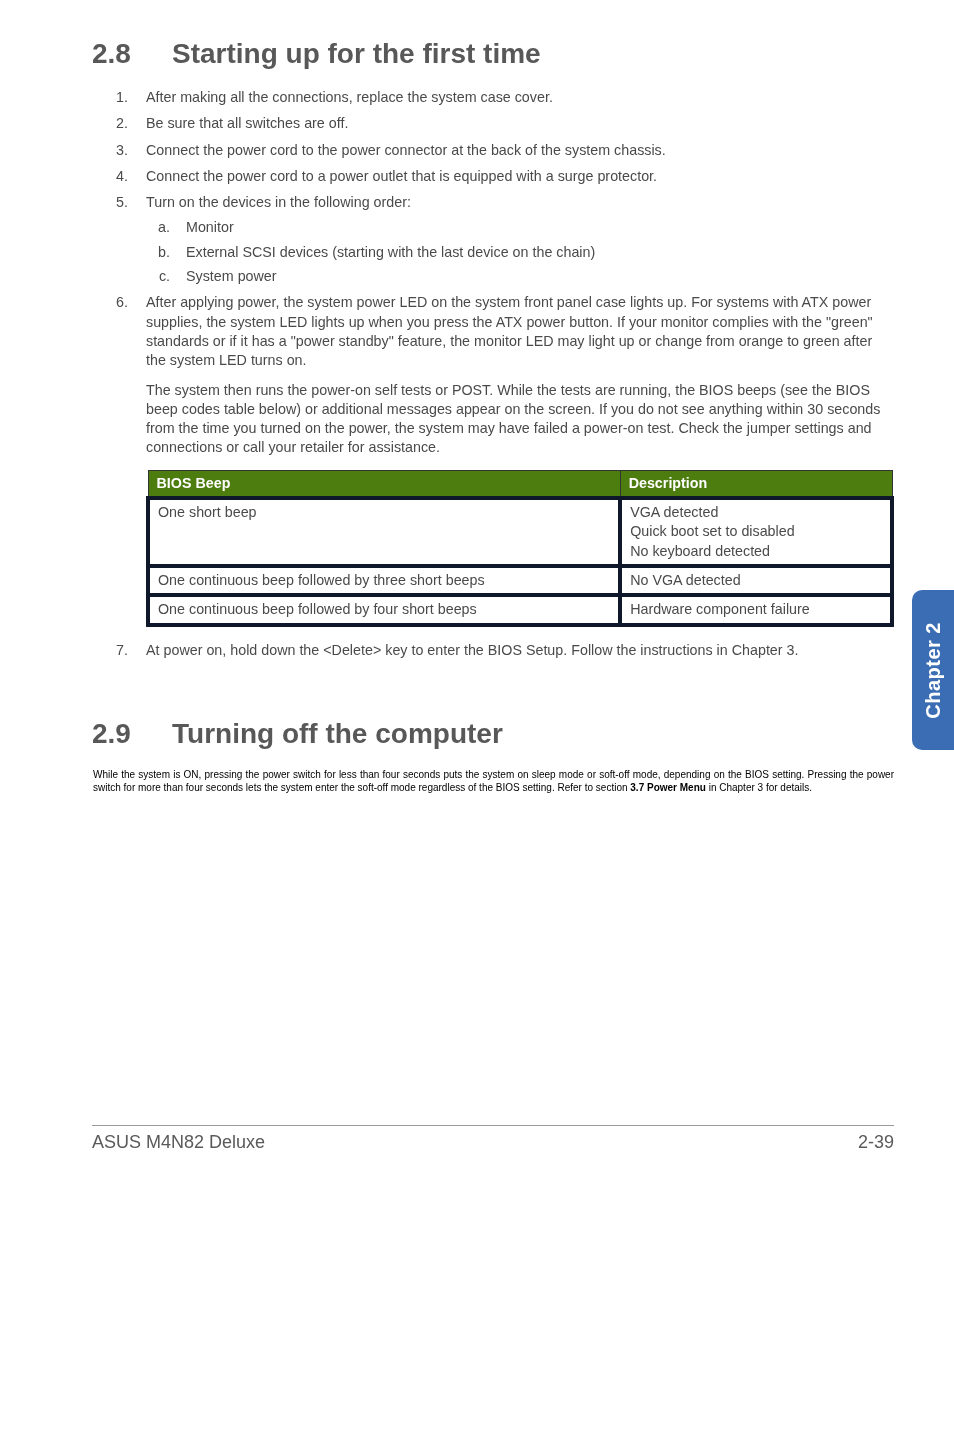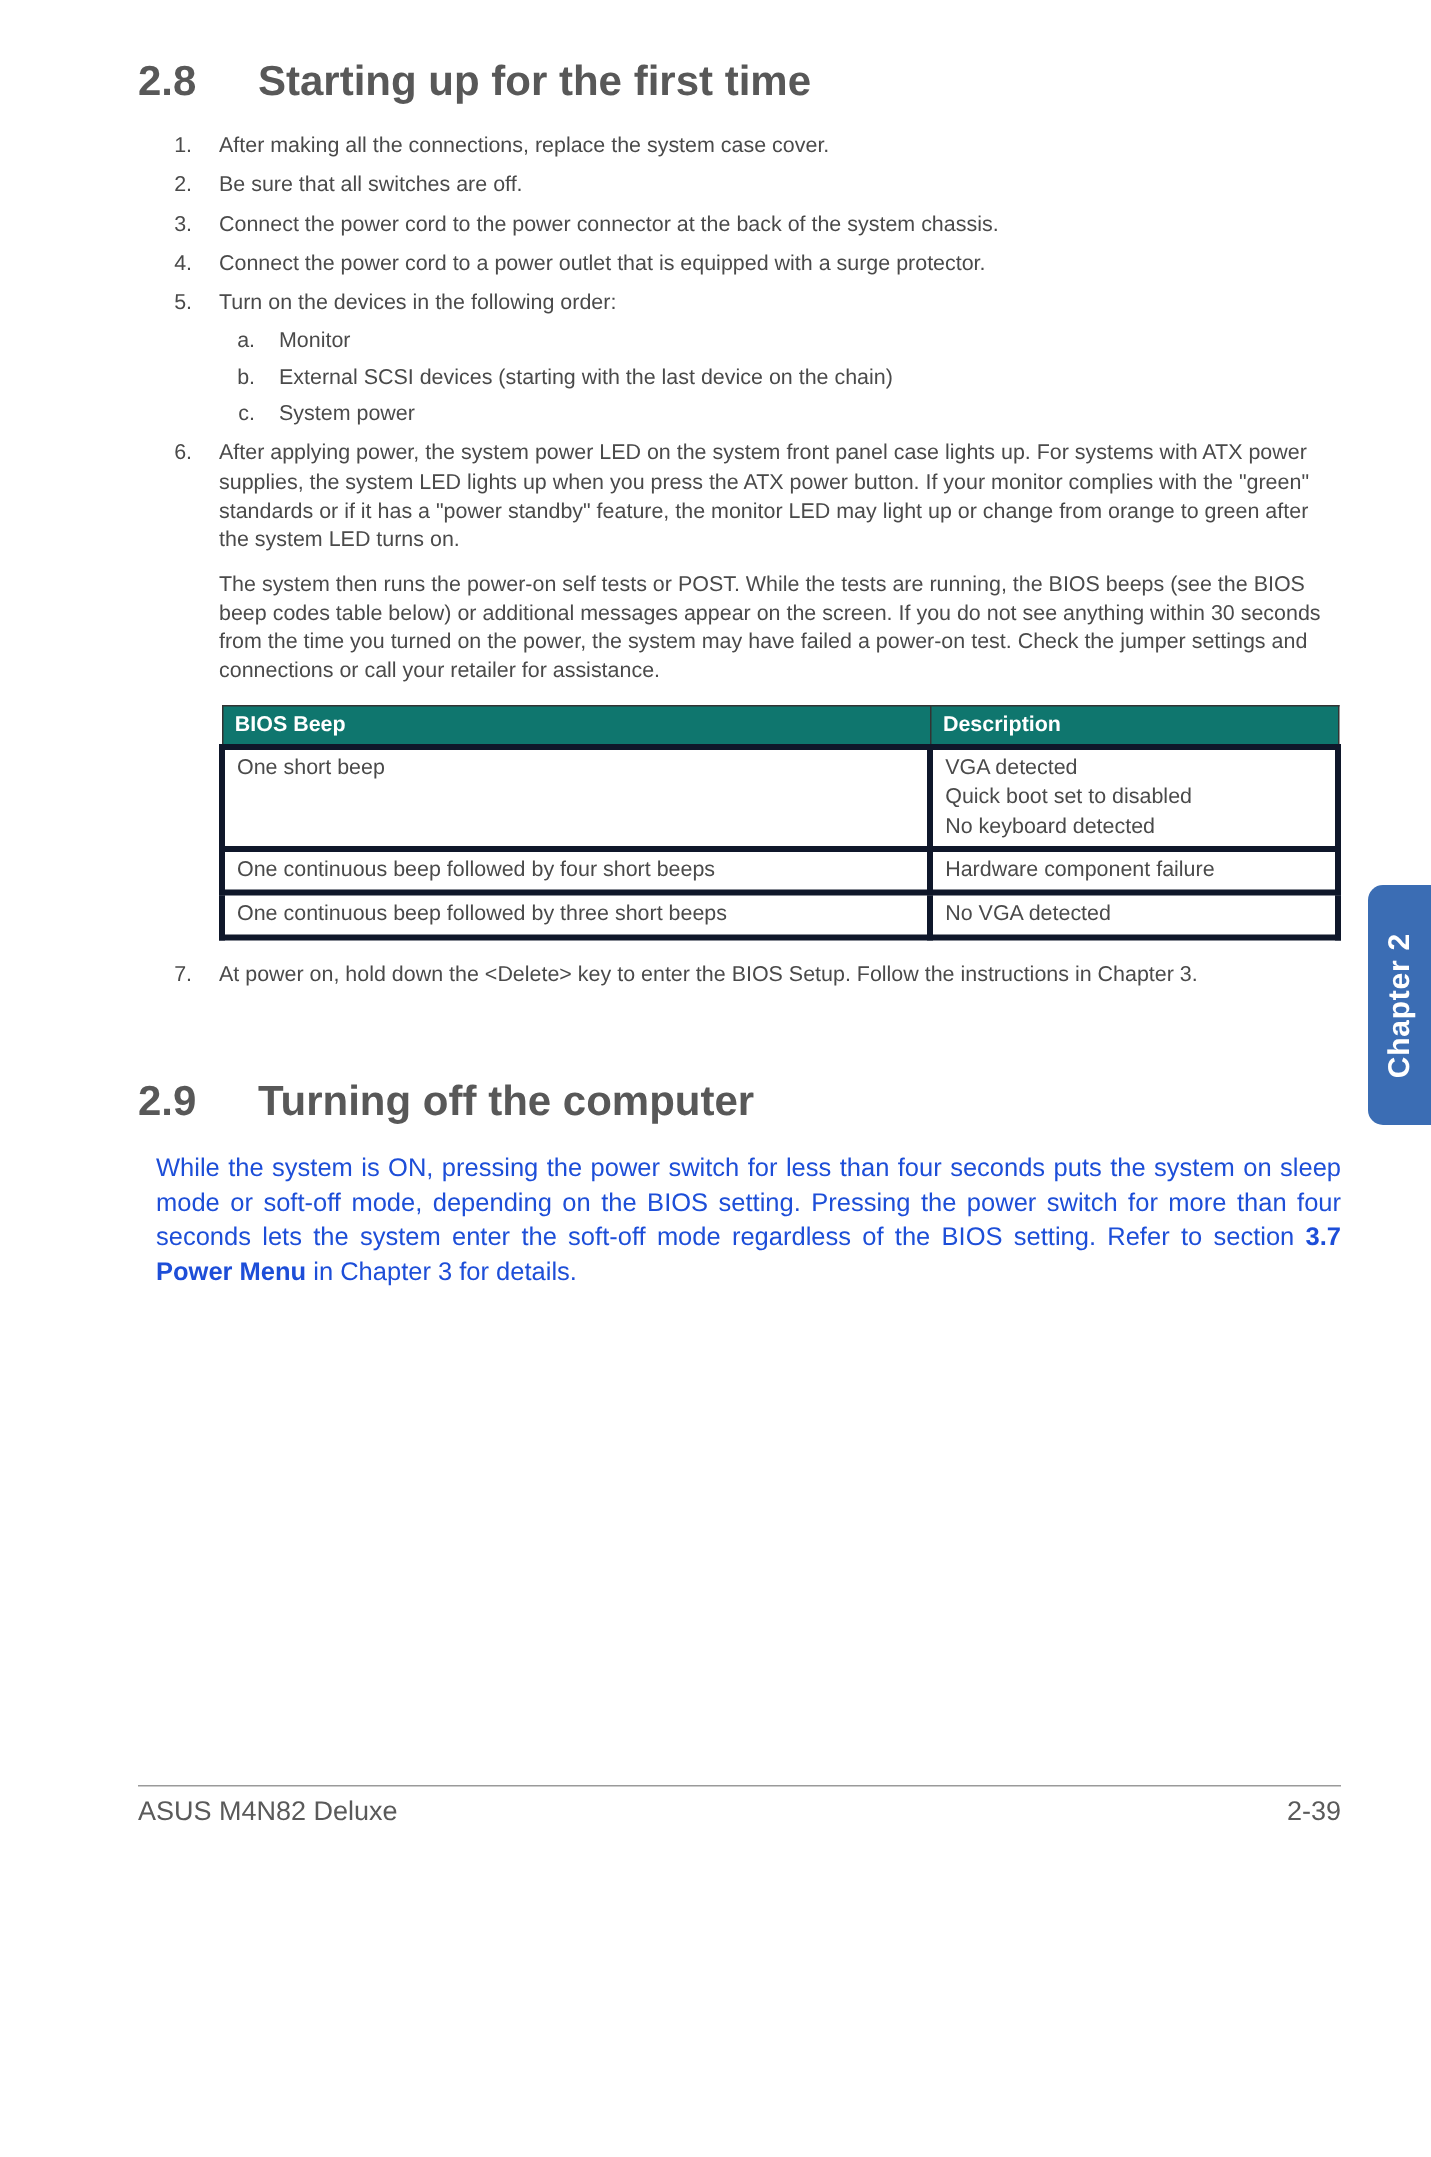--- a/index.html
+++ b/index.html
@@ -49,38 +49,38 @@
     font-size: 14.3px;
     line-height: 1.35;
   }
   table.bios {
     border-collapse: collapse;
     width: 100%;
     margin-top: 12px;
     font-size: 14.3px;
   }
   table.bios th {
-    background: #0f766e;
+    background: #4d7c0f;
     color: #fff;
     text-align: left;
     font-weight: bold;
     padding: 3px 8px;
     border: 1px solid #333;
   }
   table.bios td {
     border: 4px solid #0f172a;
     padding: 3px 8px;
     vertical-align: top;
     line-height: 1.35;
   }
   .body-para {
-    font-size: 17px;
+    font-size: 10px;
     line-height: 1.35;
-    color: #1d4ed8;
-    margin: 0 0 14px 12px;
+    color: #000000;
+    margin: 0 0 14px 1px;
     text-align: justify;
   }
   .side-tab {
     position: absolute;
     right: 0;
     top: 590px;
     width: 42px;
     height: 160px;
     background: #3b6db4;
     border-top-left-radius: 10px;
@@ -149,26 +149,26 @@
             </tr>
           </thead>
           <tbody>
             <tr>
               <td>One short beep</td>
               <td style="white-space:pre-line">VGA detected
 Quick boot set to disabled
 No keyboard detected</td>
             </tr>
             <tr>
+              <td>One continuous beep followed by three short beeps</td>
+              <td>No VGA detected</td>
+            </tr>
+            <tr>
               <td>One continuous beep followed by four short beeps</td>
               <td>Hardware component failure</td>
-            </tr>
-            <tr>
-              <td>One continuous beep followed by three short beeps</td>
-              <td>No VGA detected</td>
             </tr>
           </tbody>
         </table>
       </li>
       <li value="7" style="margin-top:14px">At power on, hold down the &lt;Delete&gt; key to enter the BIOS Setup. Follow the instructions in Chapter 3.</li>
     </ol>
 
     <div class="spacer-section"></div>
 
     <h1 class="section-heading">

